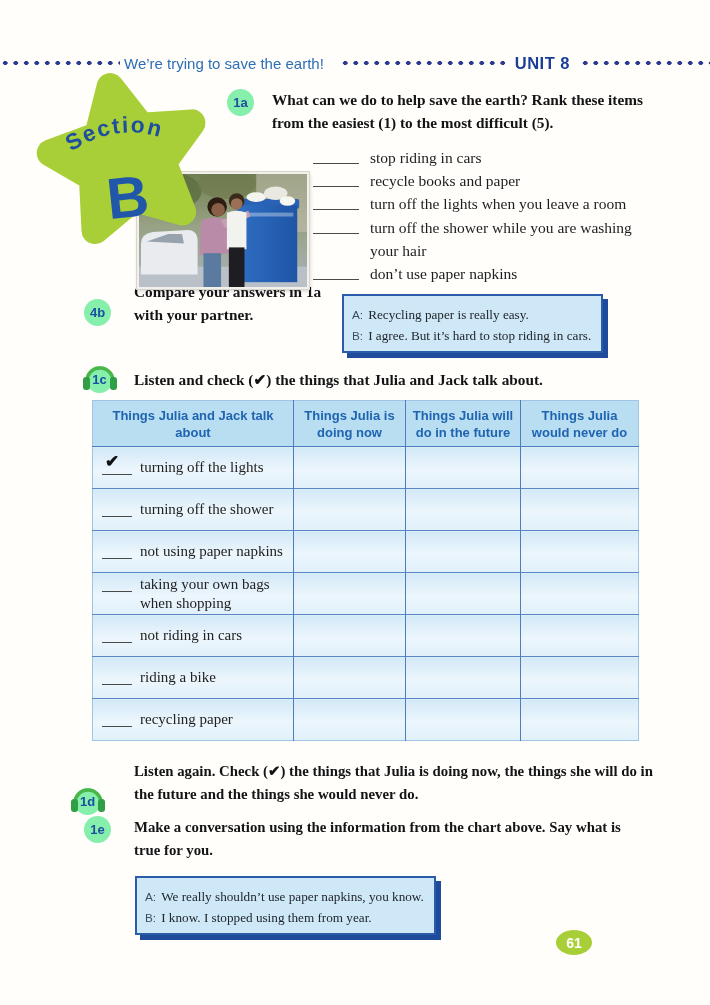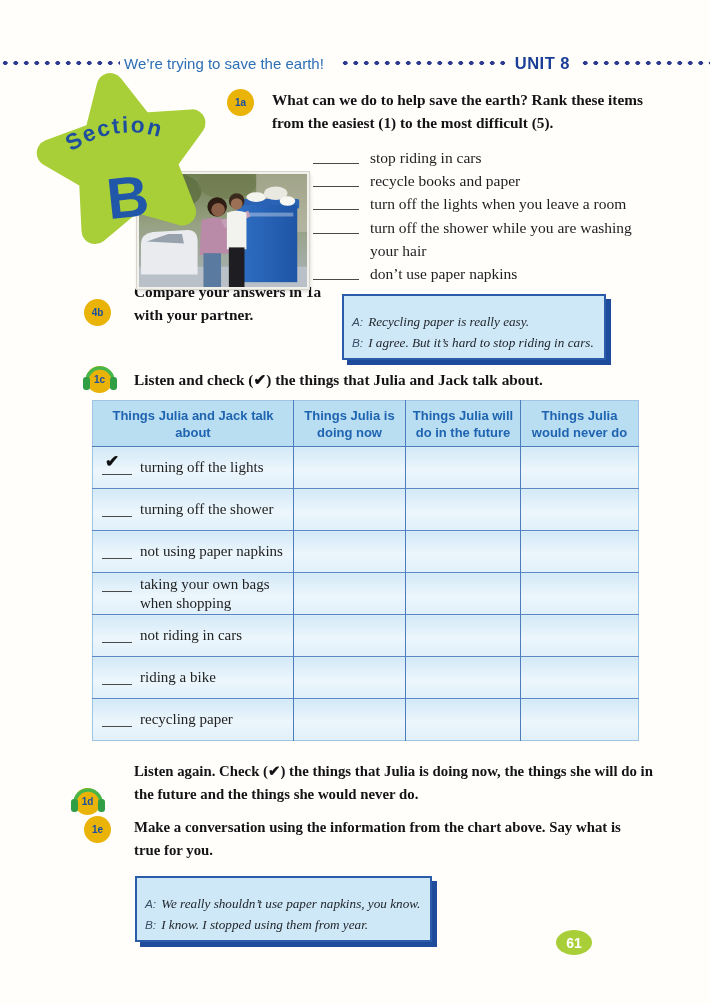--- a/index.html
+++ b/index.html
@@ -38,44 +38,44 @@
   
   .photo {
     position:absolute; left:137px; top:172px; width:172px; height:117px;
     border:2px solid #f2f0ea; outline:1px solid #d8d5cc; z-index:2;
     box-shadow:1px 2px 4px rgba(0,0,0,.18);
   }
   .photo svg { display:block; width:100%; height:100%; }
 
   
   .badge {
-    width:27px; height:27px; border-radius:50%; background:#eab308;
+    width:27px; height:27px; border-radius:50%; background:#86efac;
     color:#1b4fa0; font-family:"Liberation Sans", sans-serif; font-weight:bold;
-    font-size:10px; display:flex; align-items:center; justify-content:center;
+    font-size:13px; display:flex; align-items:center; justify-content:center;
     position:relative; z-index:2;
   }
   .badge-pos { position:absolute; }
   .phones { position:absolute; left:-6px; top:-7px; width:40px; height:40px; z-index:1; }
 
   
   .instr { position:absolute; font-weight:bold; font-size:15.3px; line-height:23px; color:#141416; }
 
   
   .ranklist { position:absolute; left:313px; top:146px; width:340px; }
   .rankitem { display:flex; align-items:flex-start; font-size:15.5px; line-height:23.2px; }
   .blank {
     flex:0 0 46px; height:17px; border-bottom:1.6px solid #4a4a4a;
     margin-right:11px; margin-top:1px; position:relative;
   }
   .rankitem .txt { width:283px; }
 
   
   .speech {
     position:absolute; background:#cfe8f7; border:2px solid #2a5caa;
-    box-shadow:5px 5px 0 #1e4b9b; padding:16px 10px 5px 8px; z-index:2;font-style:italic;
+    box-shadow:5px 5px 0 #1e4b9b; padding:9px 10px 5px 8px; z-index:2;
   }
   .speech .line { white-space:nowrap; font-size:13.2px; line-height:19.5px; color:#21262c; }
   .speech .spk {
     font-family:"Liberation Sans", sans-serif; font-size:11.8px; color:#3a4e66; margin-right:5px;
   }
 
   
   .gridtable {
     position:absolute; left:92px; top:400px; width:546px; border-collapse:collapse;
     table-layout:fixed; border:1px solid #9fc4e4;

